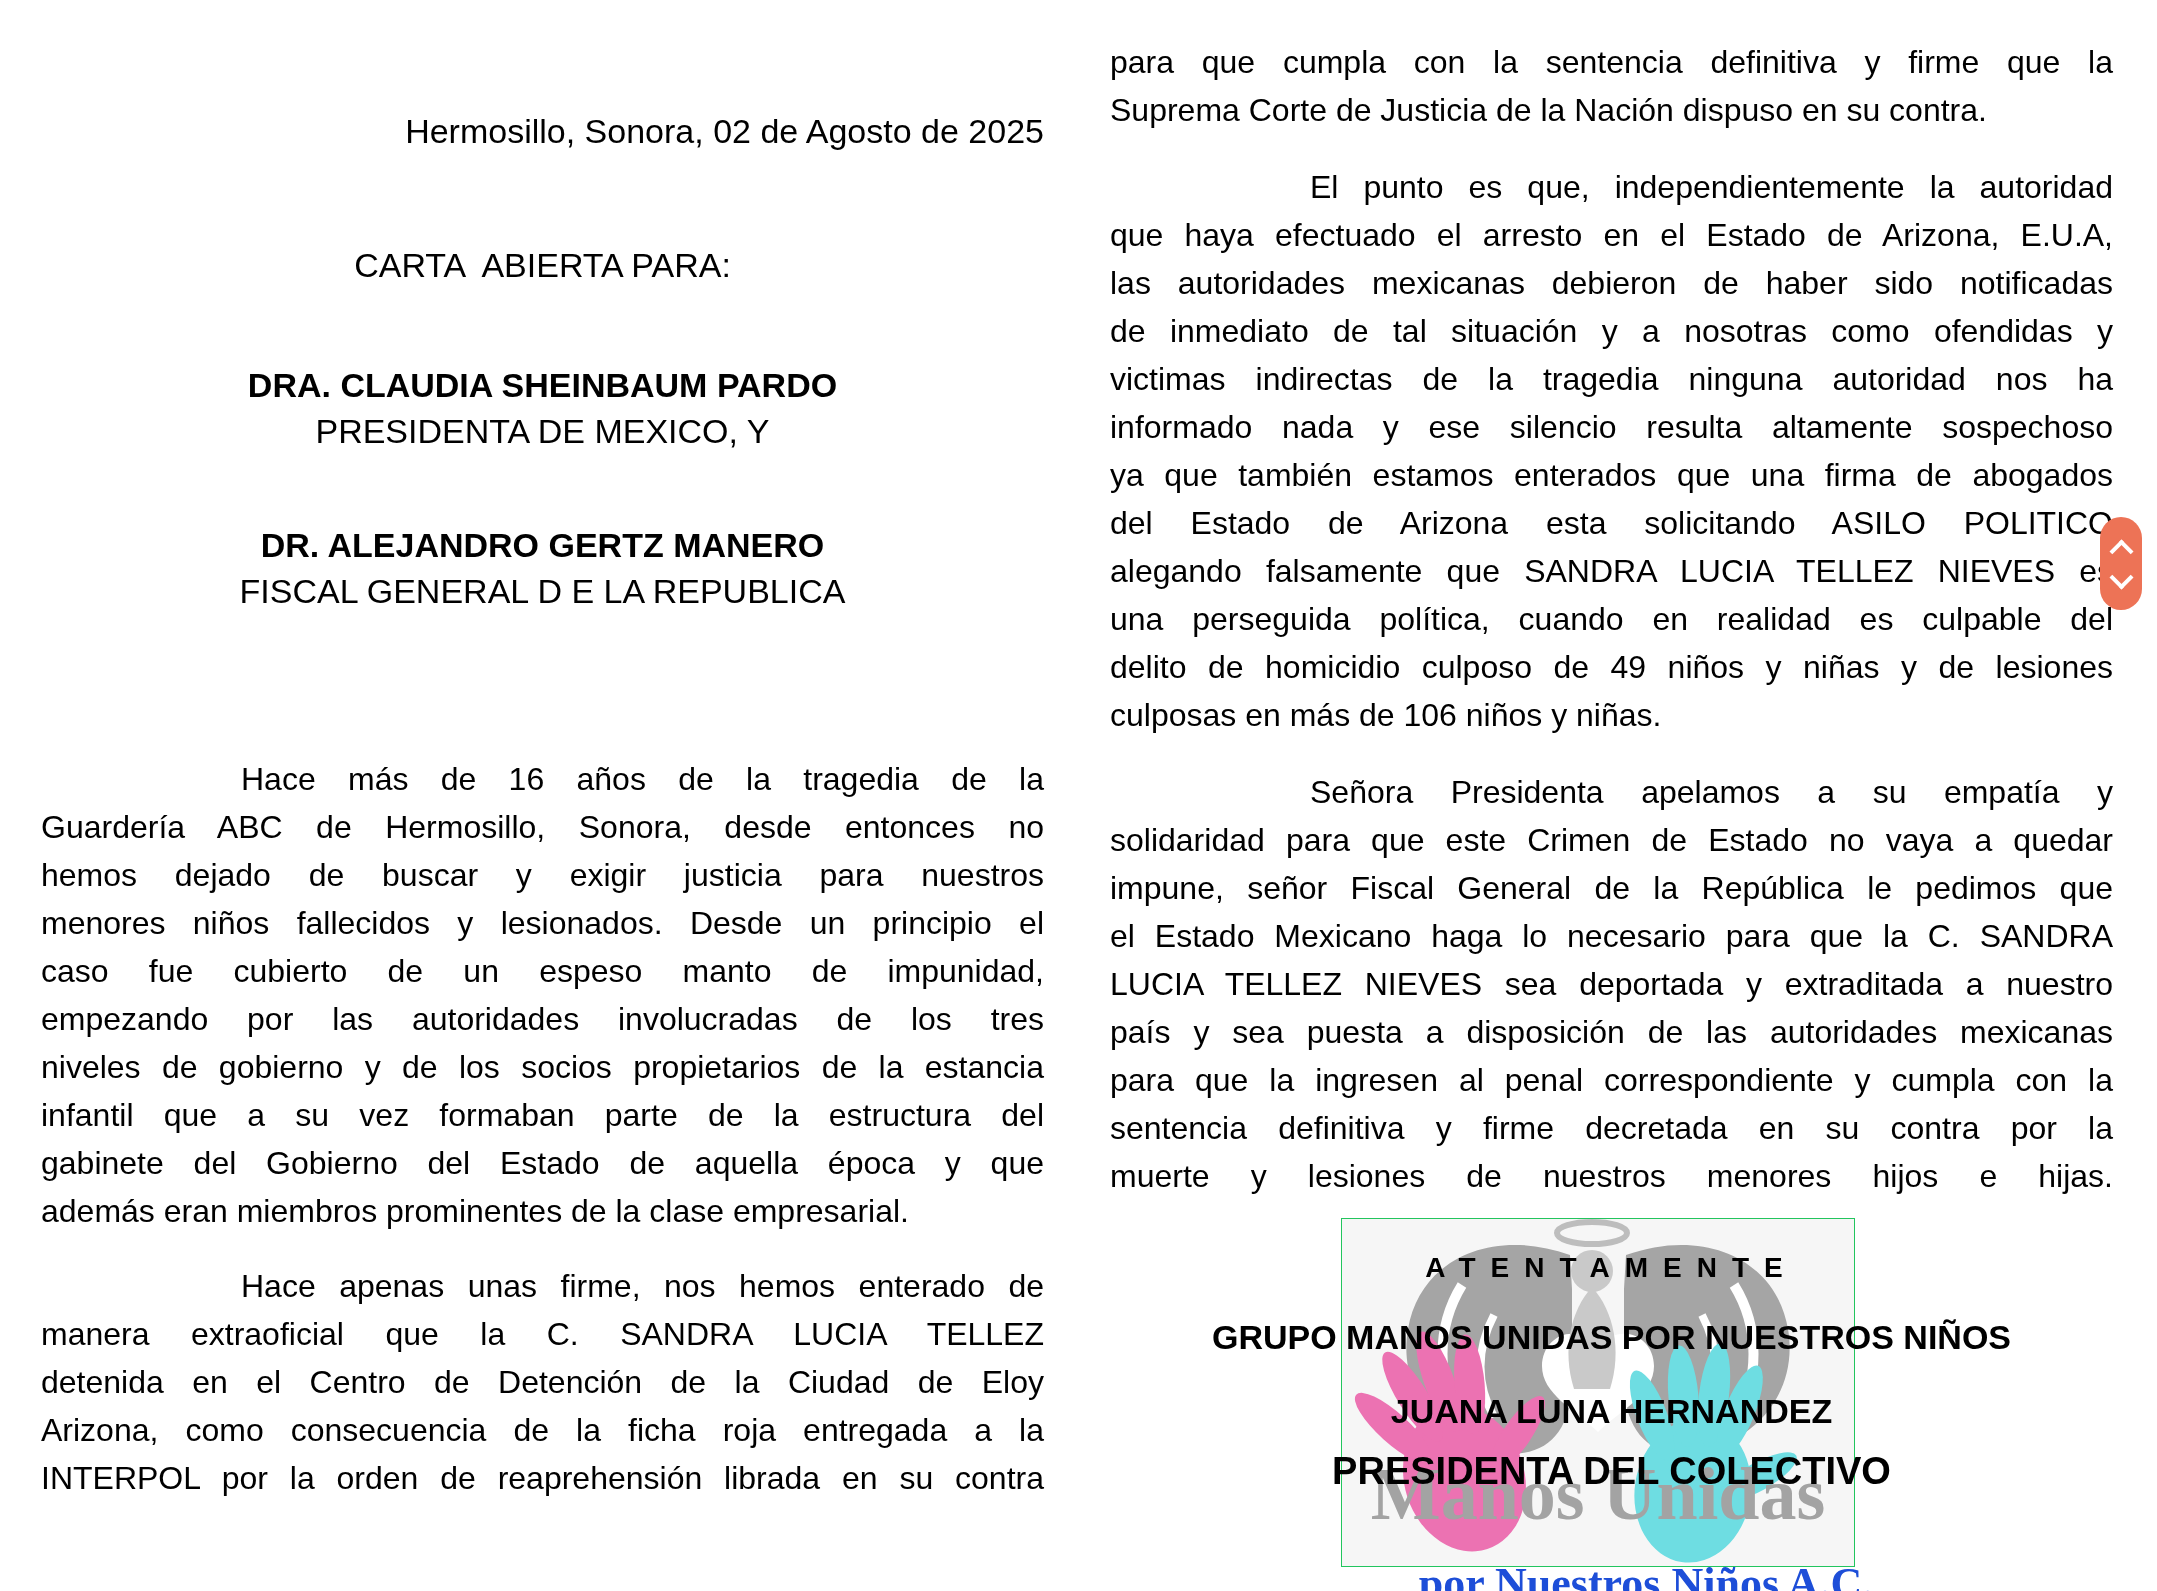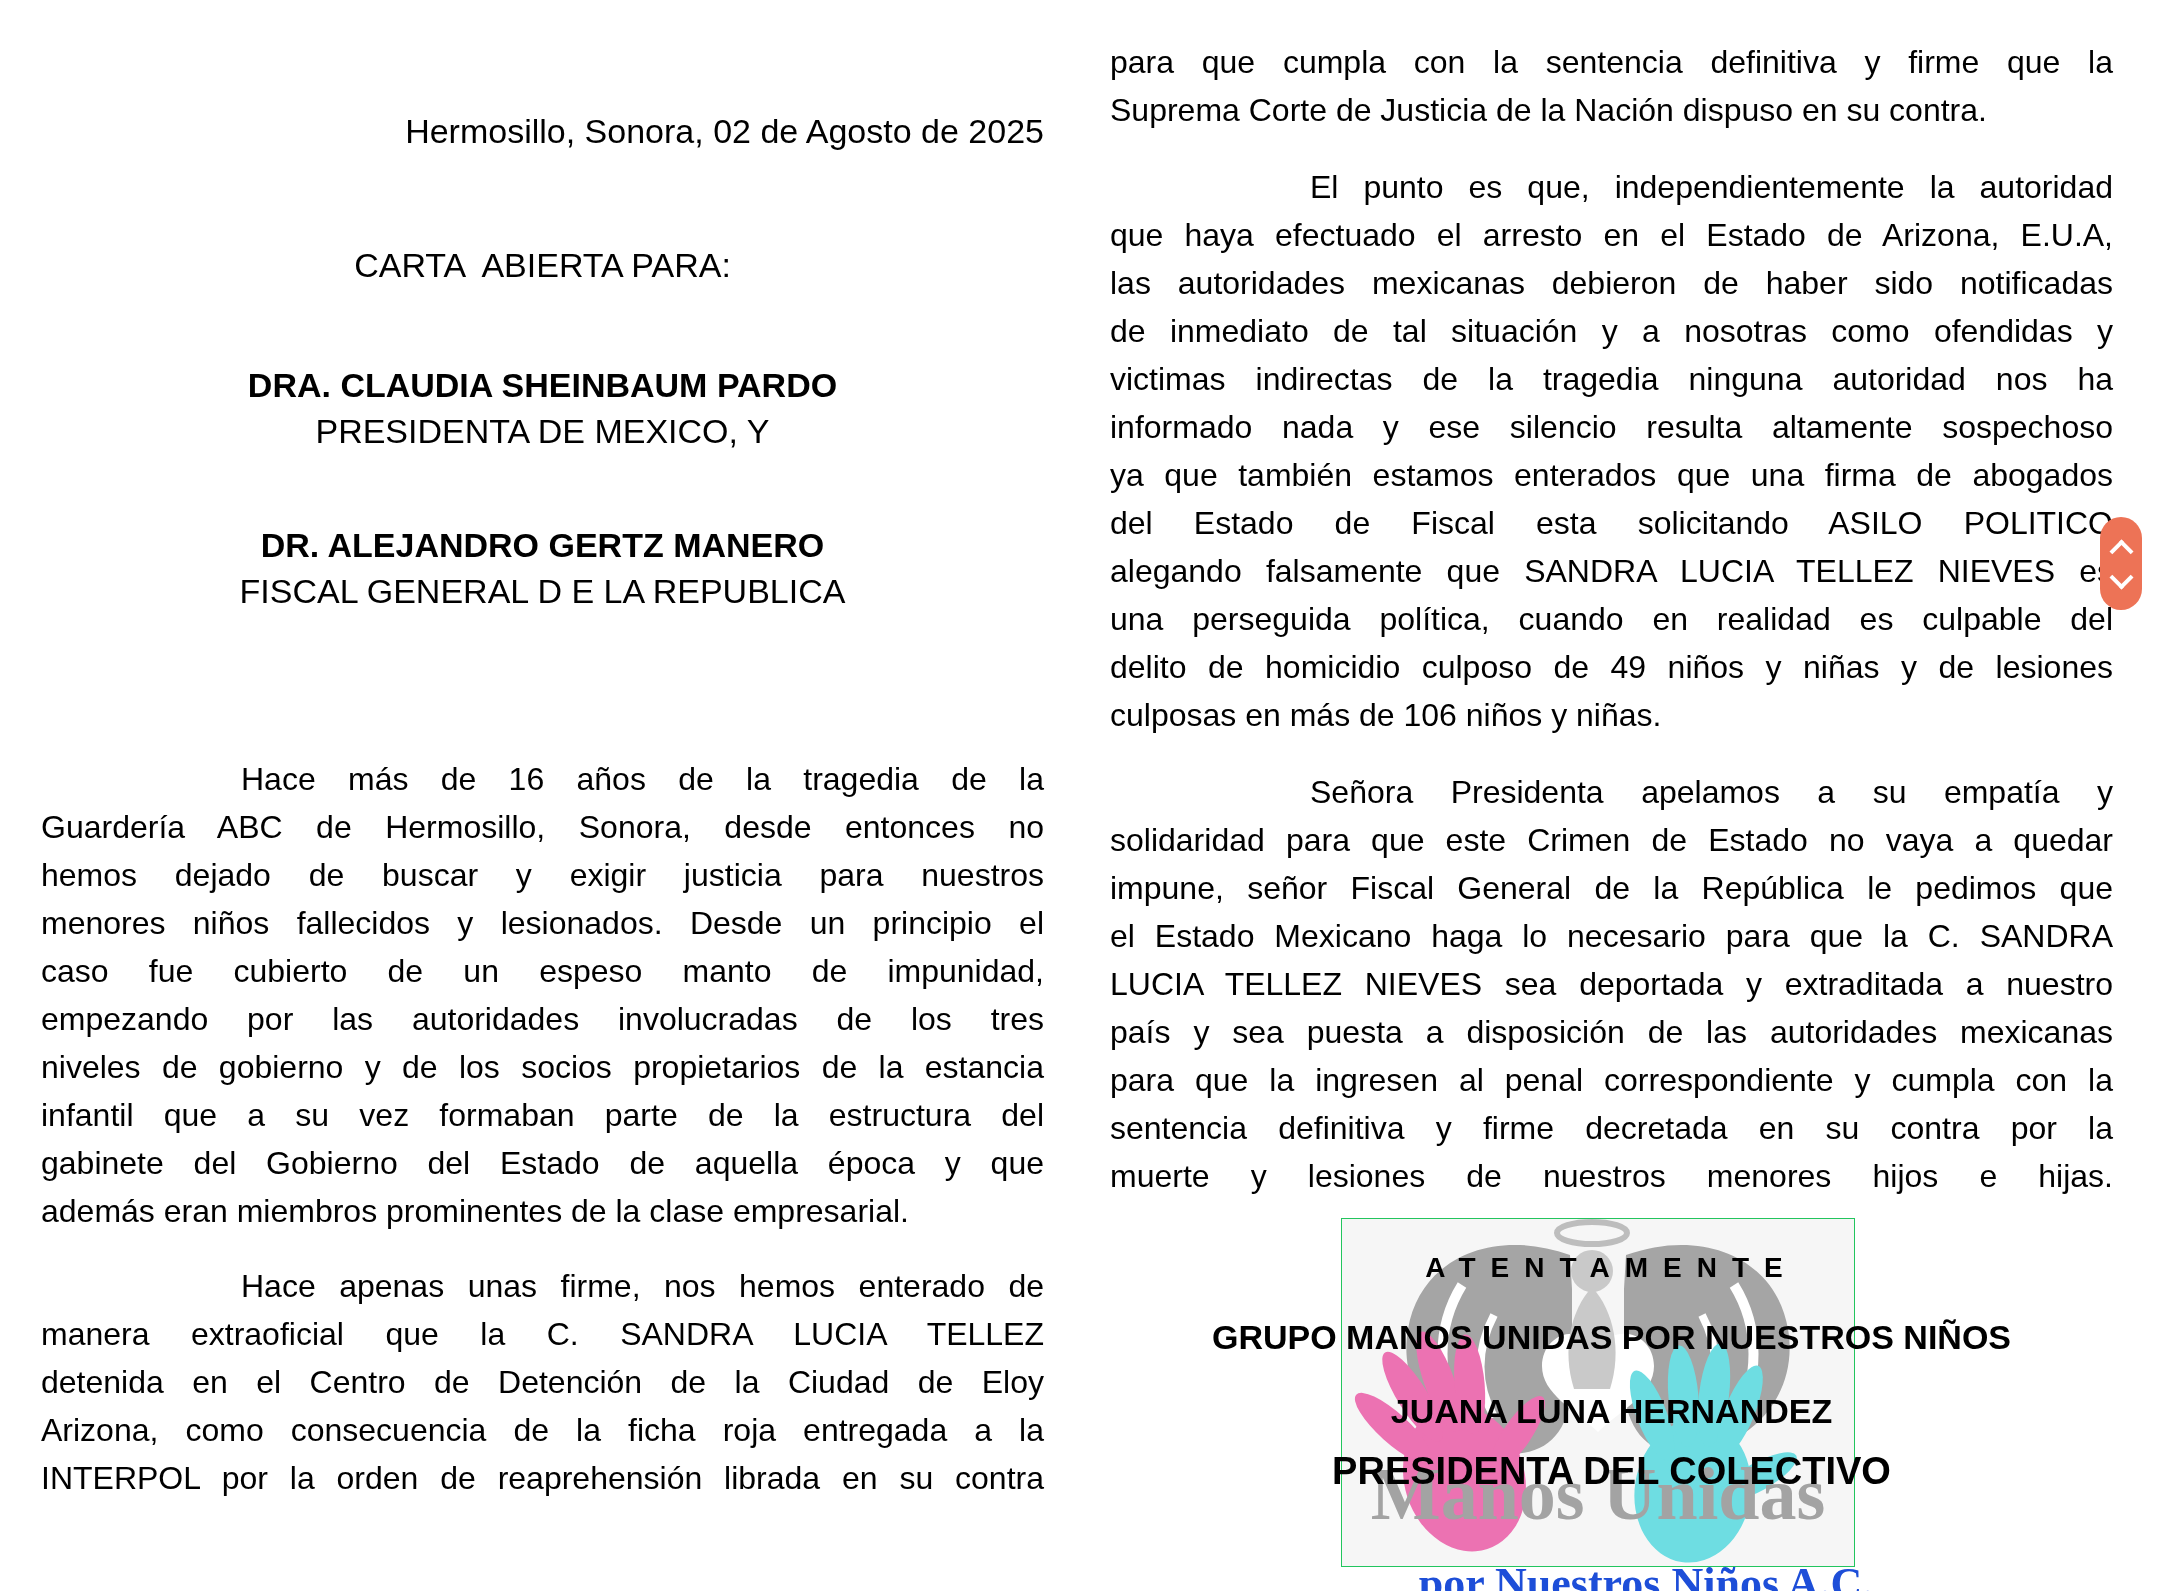--- a/index.html
+++ b/index.html
@@ -85,21 +85,21 @@
     </div>
 
   <div class="para col-right-x p-r1">
       <div class="line indent">El punto es que, independientemente la autoridad</div>
       <div class="line">que haya efectuado el arresto en el Estado de Arizona, E.U.A,</div>
       <div class="line">las autoridades mexicanas debieron de haber sido notificadas</div>
       <div class="line">de inmediato de tal situación y a nosotras como ofendidas y</div>
       <div class="line">victimas indirectas de la tragedia ninguna autoridad nos ha</div>
       <div class="line">informado nada y ese silencio resulta altamente sospechoso</div>
       <div class="line">ya que también estamos enterados que una firma de abogados</div>
-      <div class="line">del Estado de Fiscal esta solicitando ASILO POLITICO</div>
+      <div class="line">del Estado de Arizona esta solicitando ASILO POLITICO</div>
       <div class="line">alegando falsamente que SANDRA LUCIA TELLEZ NIEVES es</div>
       <div class="line">una perseguida política, cuando en realidad es culpable del</div>
       <div class="line">delito de homicidio culposo de 49 niños y niñas y de lesiones</div>
       <div class="line endline">culposas en más de 106 niños y niñas.</div>
     </div>
 
   <div class="para col-right-x p-r2">
       <div class="line indent">Señora Presidenta apelamos a su empatía y</div>
       <div class="line">solidaridad para que este Crimen de Estado no vaya a quedar</div>
       <div class="line">impune, señor Fiscal General de la República le pedimos que</div>

